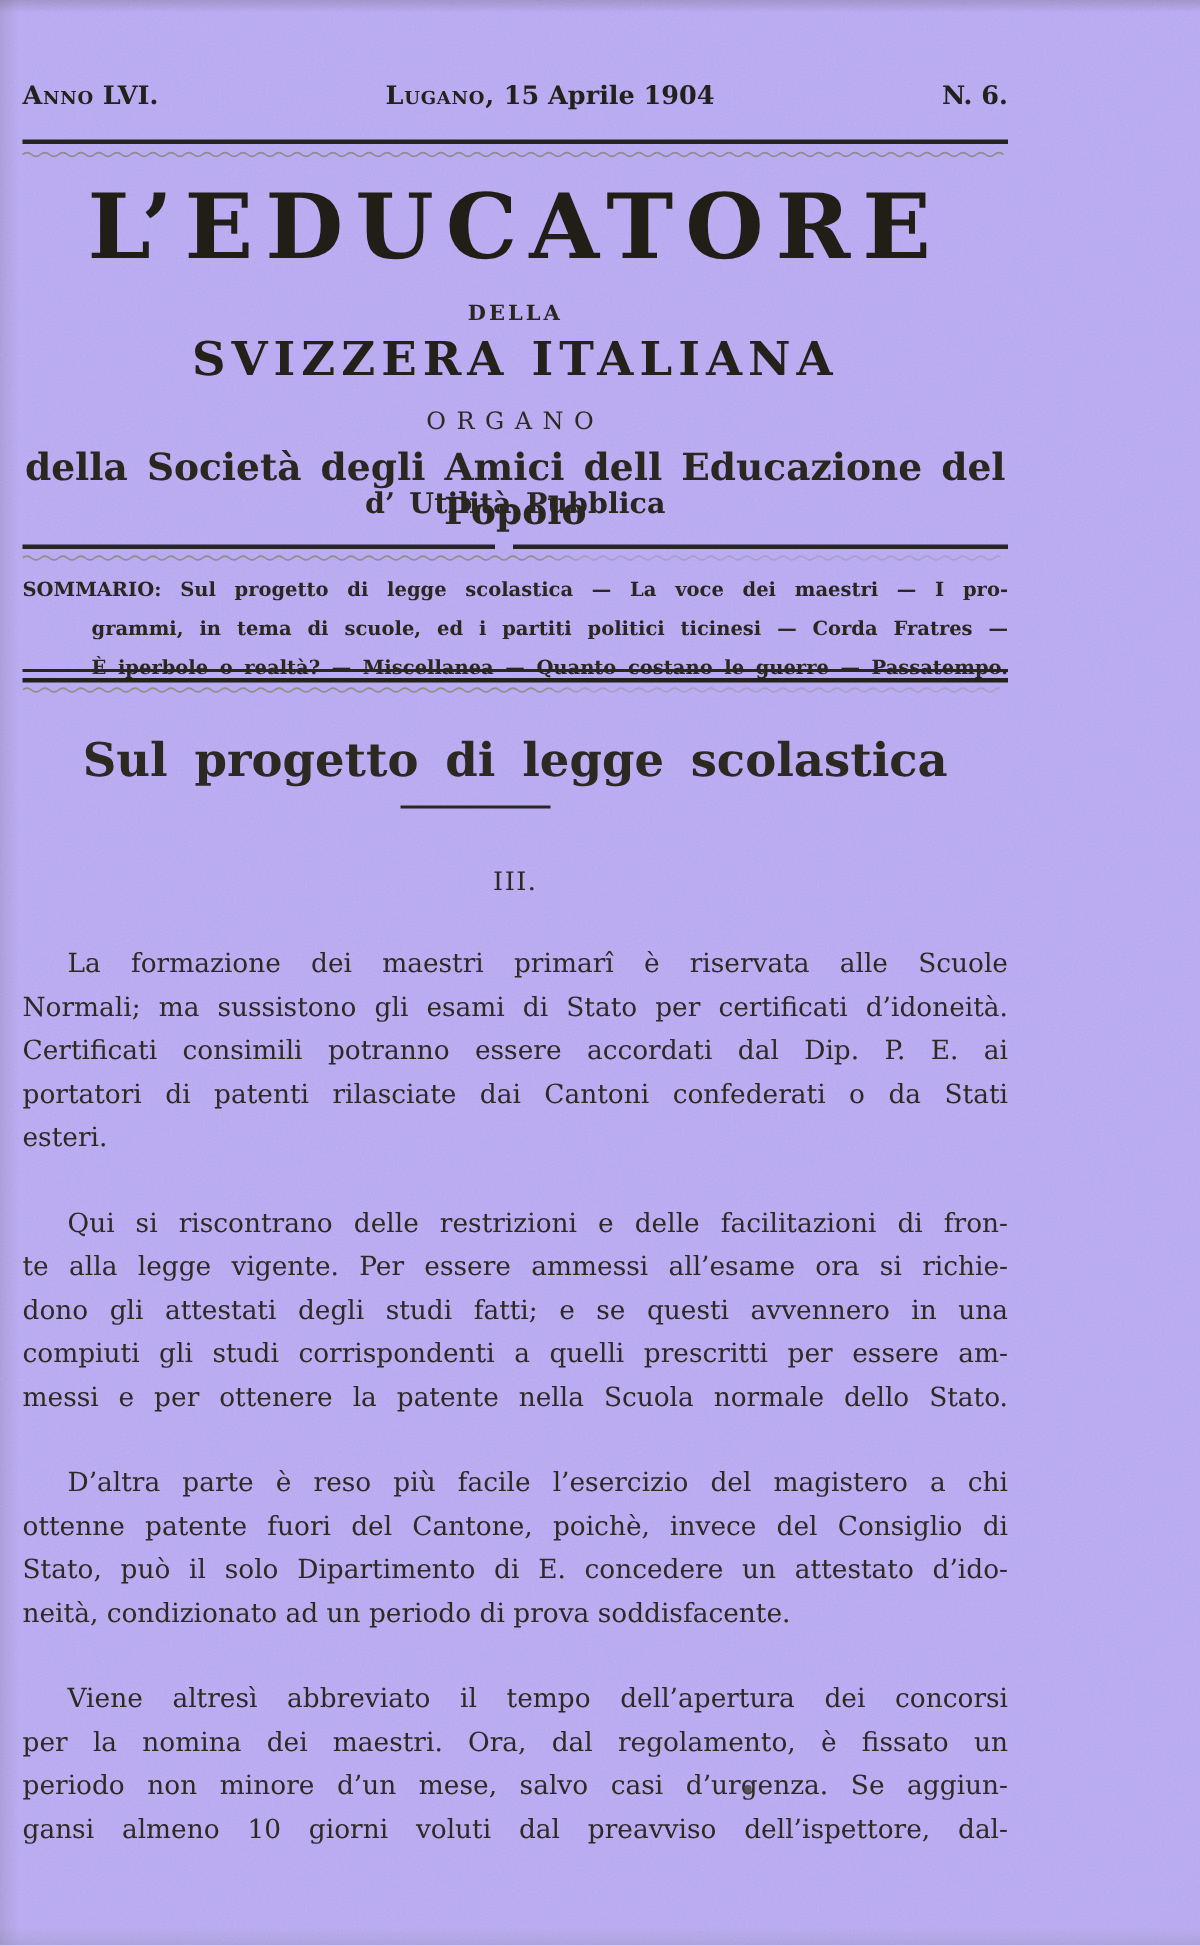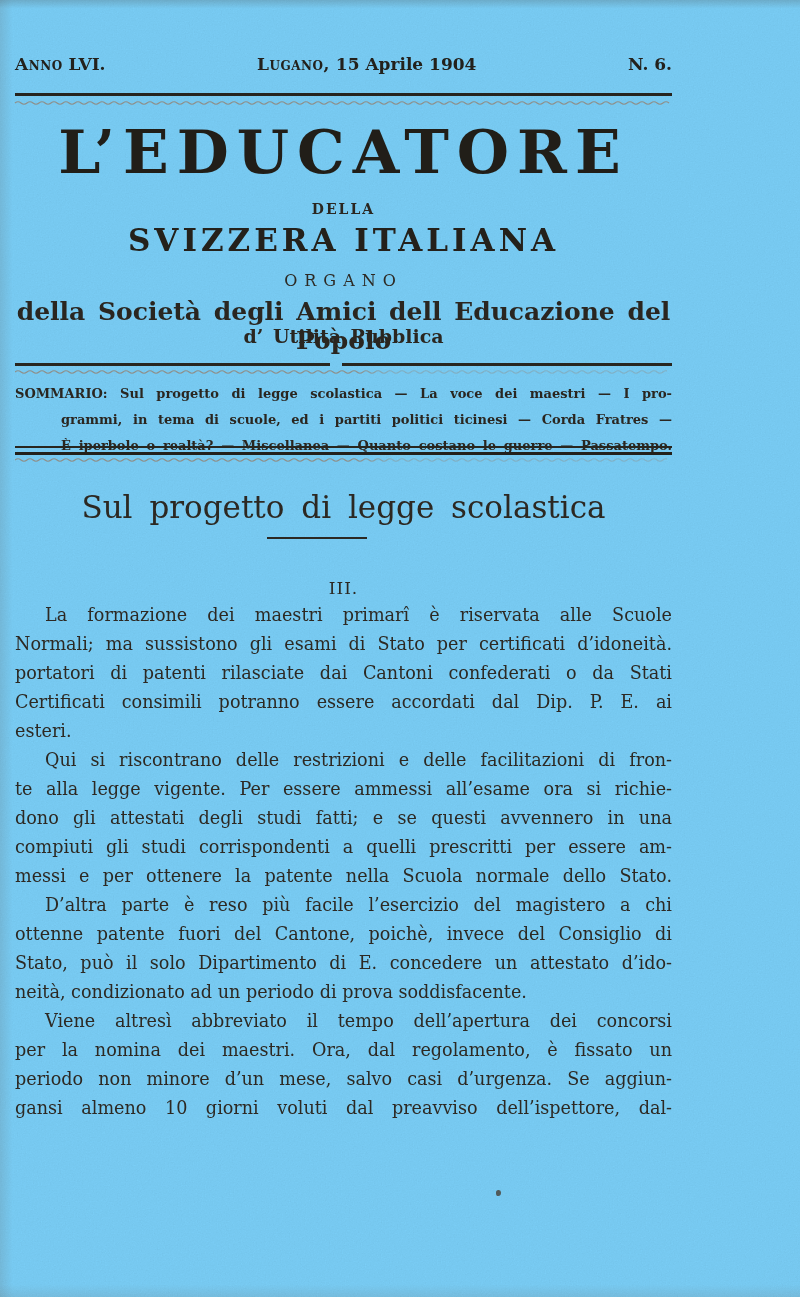--- a/index.html
+++ b/index.html
@@ -1,19 +1,19 @@
 <!DOCTYPE html>
 <html><head>
 <meta charset="utf-8">
 <style>
   html,body{margin:0;padding:0;}
   .page{
     position:relative;
     width:800px;height:1297px;
-    background:#7dd3fc;
+    background:#c4b5fd;
     font-family:"DejaVu Serif", serif;
     color:#2b2username722;
     color:#2b2722;
     overflow:hidden;
   }
   
   .edge-top{position:absolute;top:0;left:0;right:0;height:10px;
     background:linear-gradient(180deg, rgba(70,68,62,0.22), rgba(70,68,62,0) 85%);}
   .edge-left{position:absolute;top:0;left:0;bottom:0;width:14px;
     background:linear-gradient(90deg, rgba(95,93,88,0.16), rgba(95,93,88,0) 90%);}
@@ -50,28 +50,28 @@
   .som-rule-top .seg1{width:48%;}
   .som-rule-top .seg2{flex:1;}
   .som-rule-bot{top:446px;height:4px;border-top:2px solid #28261f;border-bottom:3px solid #23211b;}
 
   
   .sommario{top:381px;font-size:13px;font-weight:bold;line-height:26px;color:#2a2620;}
   .som-line{text-align:justify;text-align-last:justify;white-space:normal;}
   .som-line.indent{padding-left:46px;}
 
   
-  .art-title{top:489px;text-align:center;font-size:31px;color:#2c2822;word-spacing:7px;}
+  .art-title{top:489px;text-align:center;font-size:31px;color:#2c2822;word-spacing:7px;font-weight:bold;}
   .title-divider{top:537px;left:267px;width:100px;height:2px;background:#2b2822;position:absolute;}
   .section-head{top:578px;text-align:center;font-size:17px;letter-spacing:1px;color:#2b2822;}
 
   .body{top:601px;font-size:17.6px;line-height:29px;color:#2d2923;}
   .para .bline{text-align:justify;text-align-last:justify;}
   .para .bline-left{text-align:left;text-align-last:left;}
-  .para .bline:first-child{text-indent:30px;}
+  .para .bline:first-child{text-indent:30px;margin-top:28px;}
 
   .speck{position:absolute;width:5px;height:6px;border-radius:50% 45% 55% 50%;background:#4a463f;opacity:0.85;}
 </style>
 </head>
 <body>
 
 <div class="page">
 
   <svg class="texture" xmlns="http://www.w3.org/2000/svg">
     <filter id="grain">
@@ -122,22 +122,22 @@
     </svg>
 
   <div class="col art-title">Sul progetto di legge scolastica</div>
   <div class="title-divider"></div>
   <div class="col section-head">III.</div>
 
   <div class="col body">
       <div class="para">
         <div class="bline">La formazione dei maestri primarî è riservata alle Scuole</div>
         <div class="bline">Normali; ma sussistono gli esami di Stato per certificati d’idoneità.</div>
+        <div class="bline">Certificati consimili potranno essere accordati dal Dip. P. E. ai</div>
         <div class="bline">portatori di patenti rilasciate dai Cantoni confederati o da Stati</div>
-        <div class="bline">Certificati consimili potranno essere accordati dal Dip. P. E. ai</div>
         <div class="bline bline-left">esteri.</div>
       </div>
       <div class="para">
         <div class="bline">Qui si riscontrano delle restrizioni e delle facilitazioni di fron-</div>
         <div class="bline">te alla legge vigente. Per essere ammessi all’esame ora si richie-</div>
         <div class="bline">dono gli attestati degli studi fatti; e se questi avvennero in una</div>
         <div class="bline">compiuti gli studi corrispondenti a quelli prescritti per essere am-</div>
         <div class="bline">messi e per ottenere la patente nella Scuola normale dello Stato.</div>
       </div>
       <div class="para">

